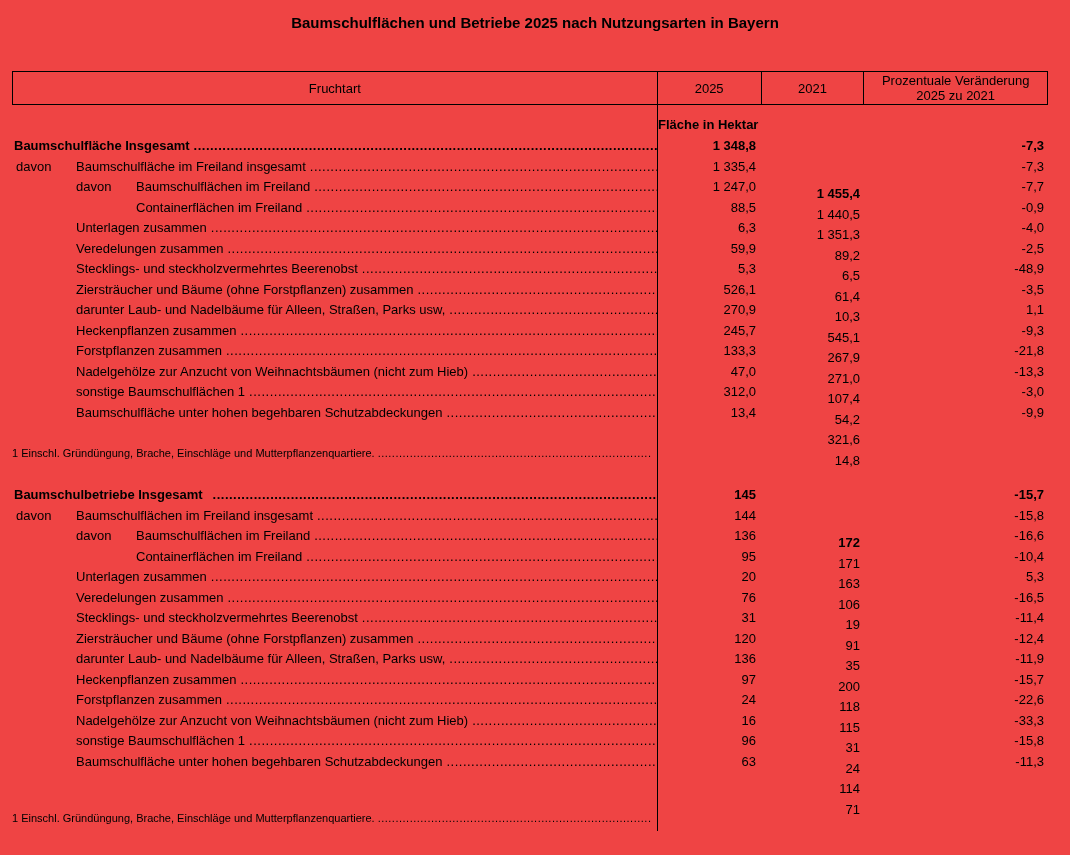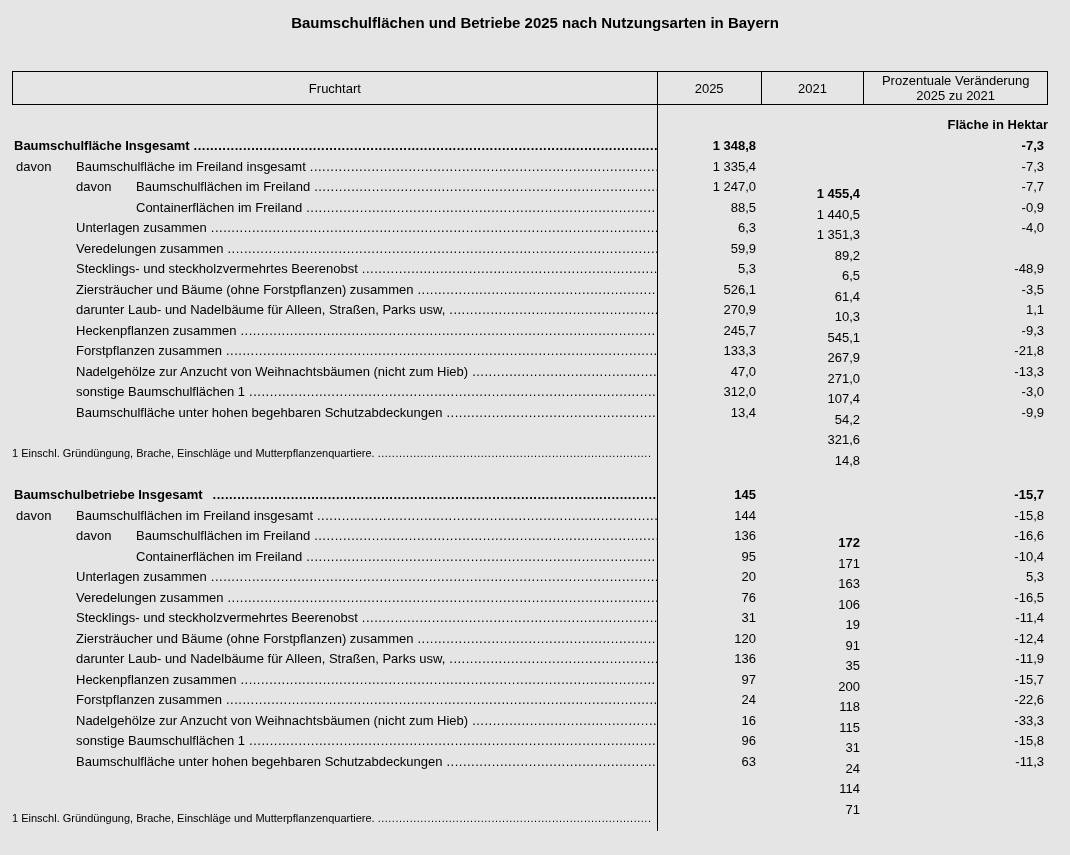--- a/index.html
+++ b/index.html
@@ -1,17 +1,17 @@
 <!DOCTYPE html>
 <html><head>
 <meta charset="utf-8">
 <style>
   html,body { margin:0; padding:0; background:#fff; }
   .page {
-    position:relative; width:1070px; height:855px; background:#e5e5e5;
+    position:relative; width:1070px; height:855px; background:#ef4444;
     font-family:"Liberation Sans", sans-serif; color:#000; overflow:hidden;
   }
   .doc-title {
     position:absolute; top:14px; left:0; width:100%;
     text-align:center; font-size:15px; font-weight:bold;
   }
   
   .thead {
     position:absolute; left:12px; top:71px; width:1036px; height:34px;
     border:1.5px solid #000; box-sizing:border-box; display:flex;
@@ -31,21 +31,21 @@
   .vline {
     position:absolute; left:656.5px; top:105px; width:1.5px; height:726px;
     background:#000;
   }
   
   .section { position:absolute; left:12px; width:1036px; font-size:13px; }
   #section-0 { top:114px; }
   #section-1 { top:485px; }
   .unit-row { position:relative; height:22px; }
   .unit-label {
-    position:absolute; left:646px; width:390px; text-align:right;
+    position:absolute; left:646px; width:390px; text-align:left;
     font-weight:bold; line-height:22px;
   }
   .rows .row { display:flex; height:20.5px; line-height:20.5px; }
   .row.bold { font-weight:bold; }
   .label-area {
     width:646px; box-sizing:border-box; display:flex; align-items:baseline;
     position:relative; overflow:hidden;
   }
   .prefix { position:absolute; white-space:nowrap; }
   .lbl { white-space:nowrap; flex:0 0 auto; }
@@ -136,20 +136,21 @@
           <div class="c c2021">6,5</div>
           <div class="c cpct">-4,0</div>
         </div>
         <div class="row">
           <div class="label-area" style="padding-left: 64px;">
             <span class="lbl">Veredelungen zusammen</span>
             <span class="dots"></span>
           </div>
           <div class="c c2025">59,9</div>
           <div class="c c2021">61,4</div>
+          <div class="c cpct">-2,5</div>
         </div>
         <div class="row">
           <div class="label-area" style="padding-left: 64px;">
             <span class="lbl">Stecklings- und steckholzvermehrtes Beerenobst</span>
             <span class="dots"></span>
           </div>
           <div class="c c2025">5,3</div>
           <div class="c c2021">10,3</div>
           <div class="c cpct">-48,9</div>
         </div>

